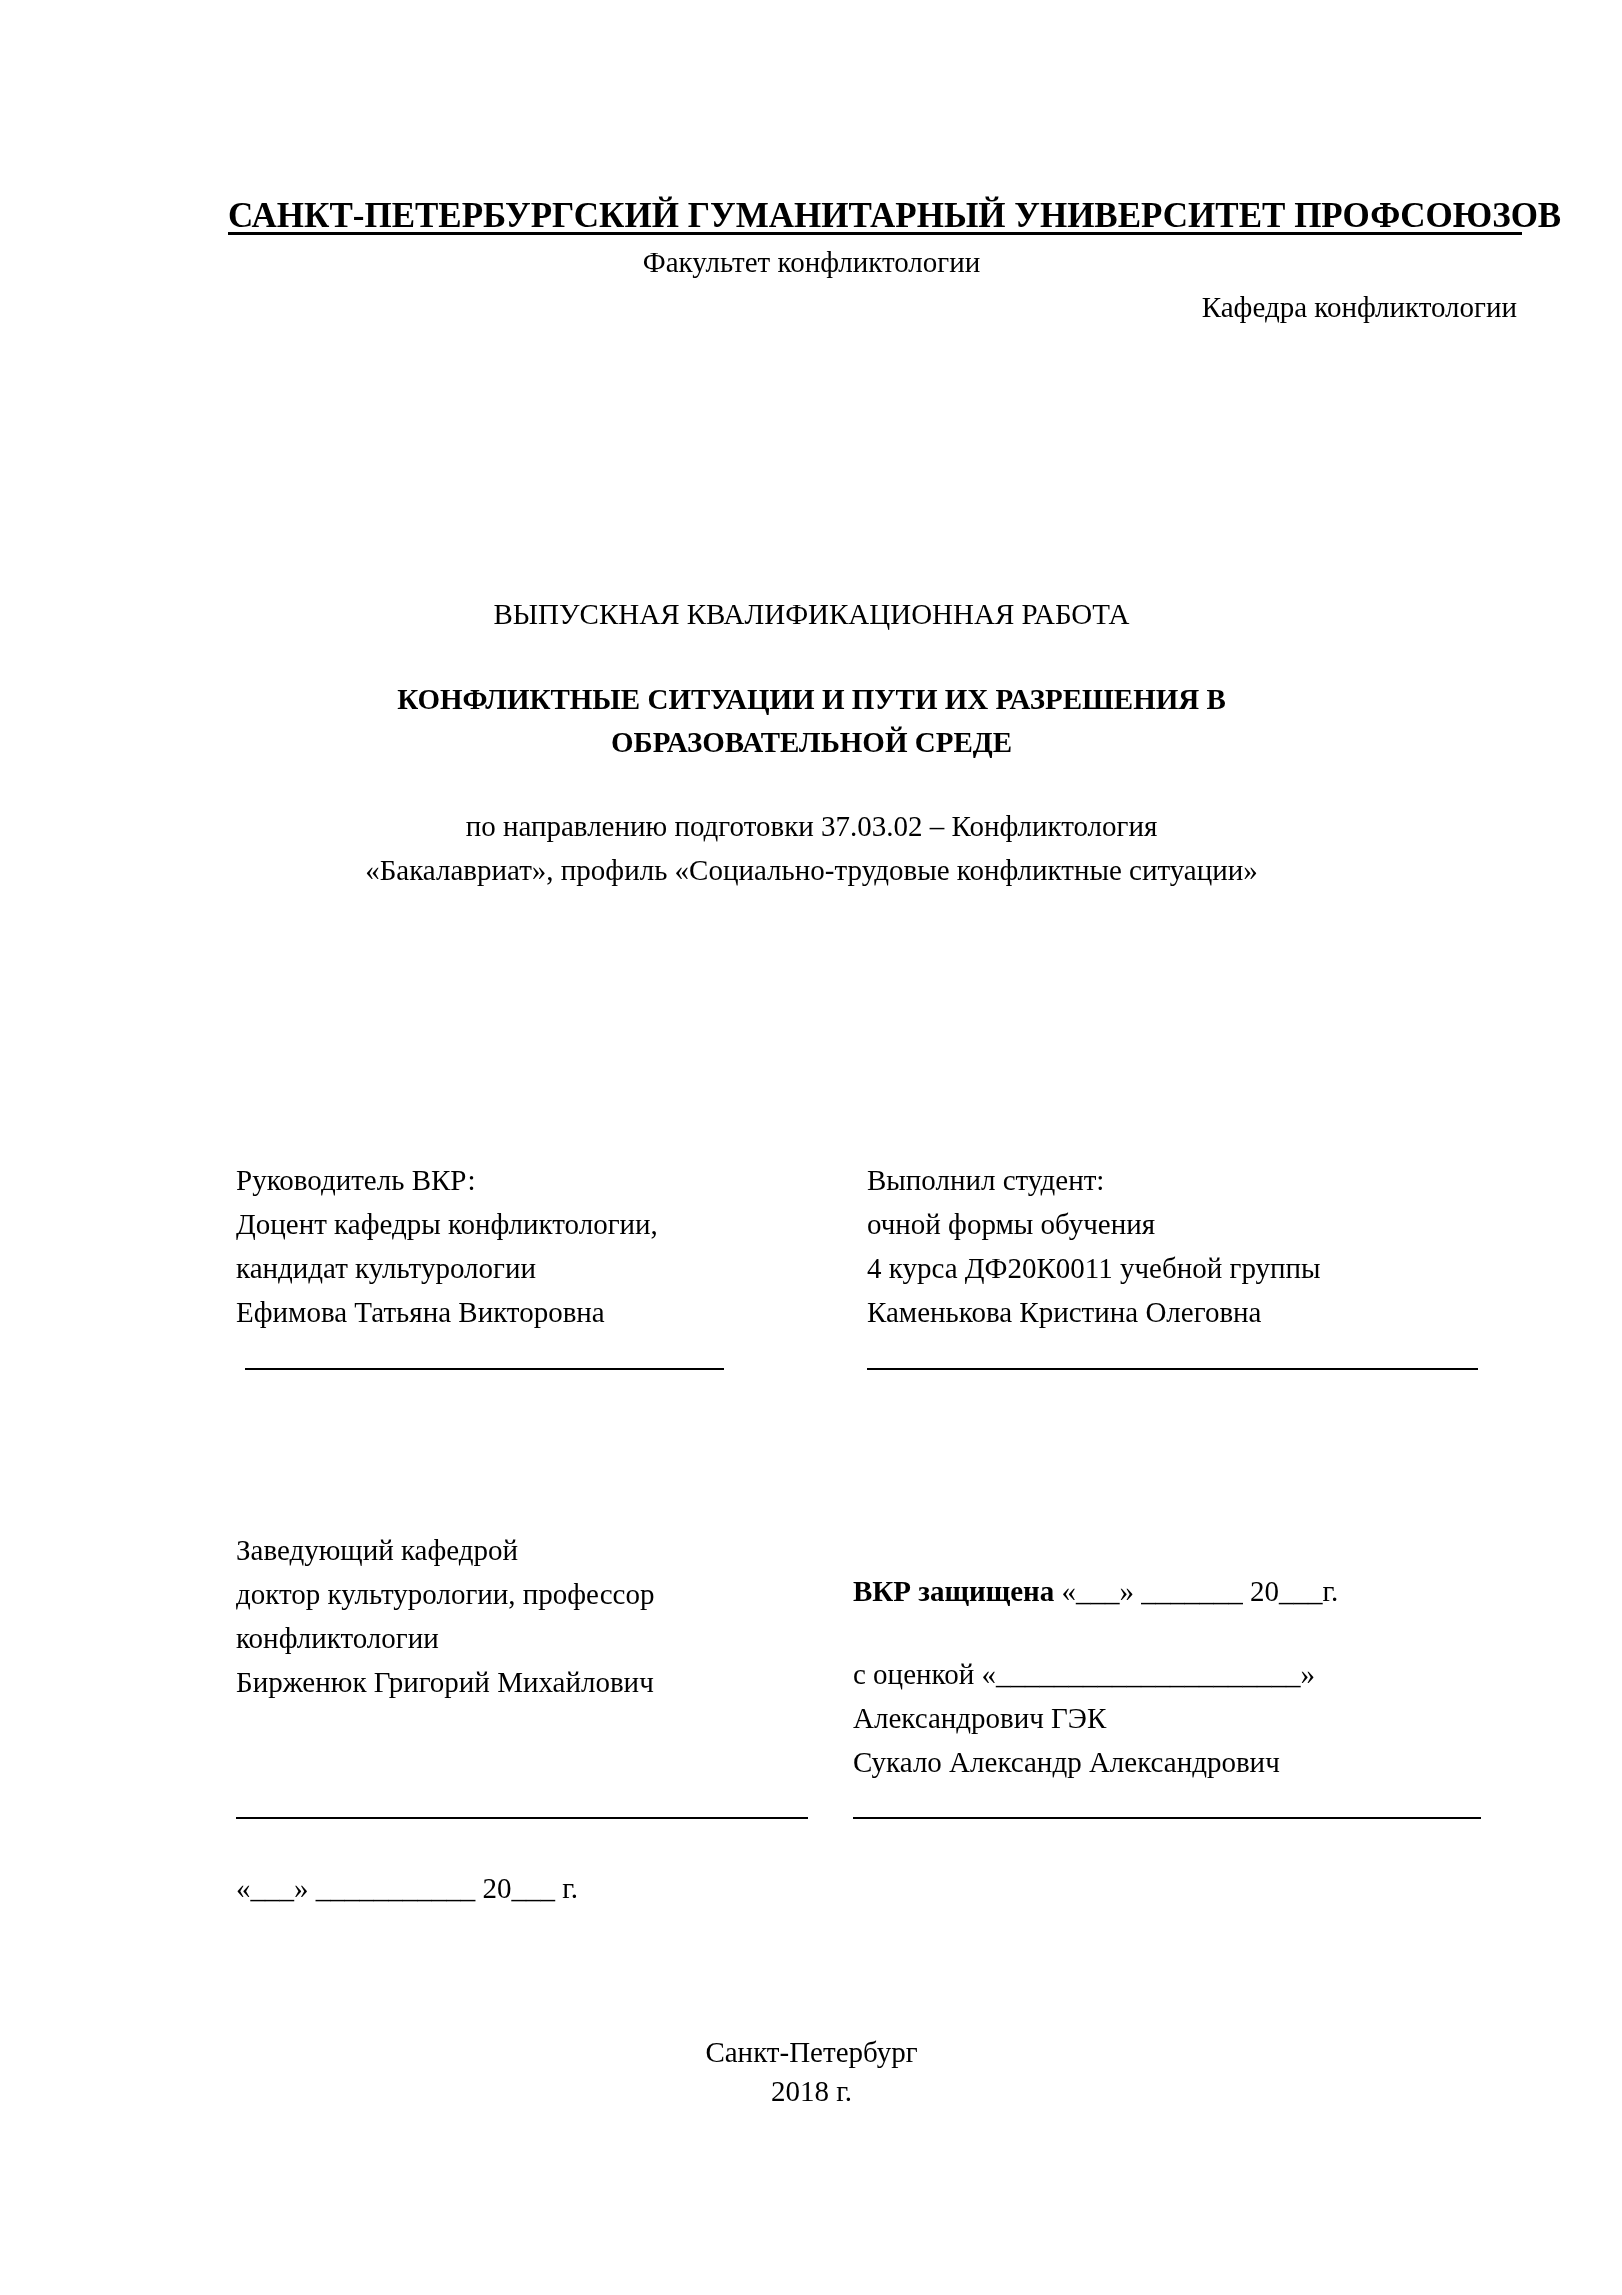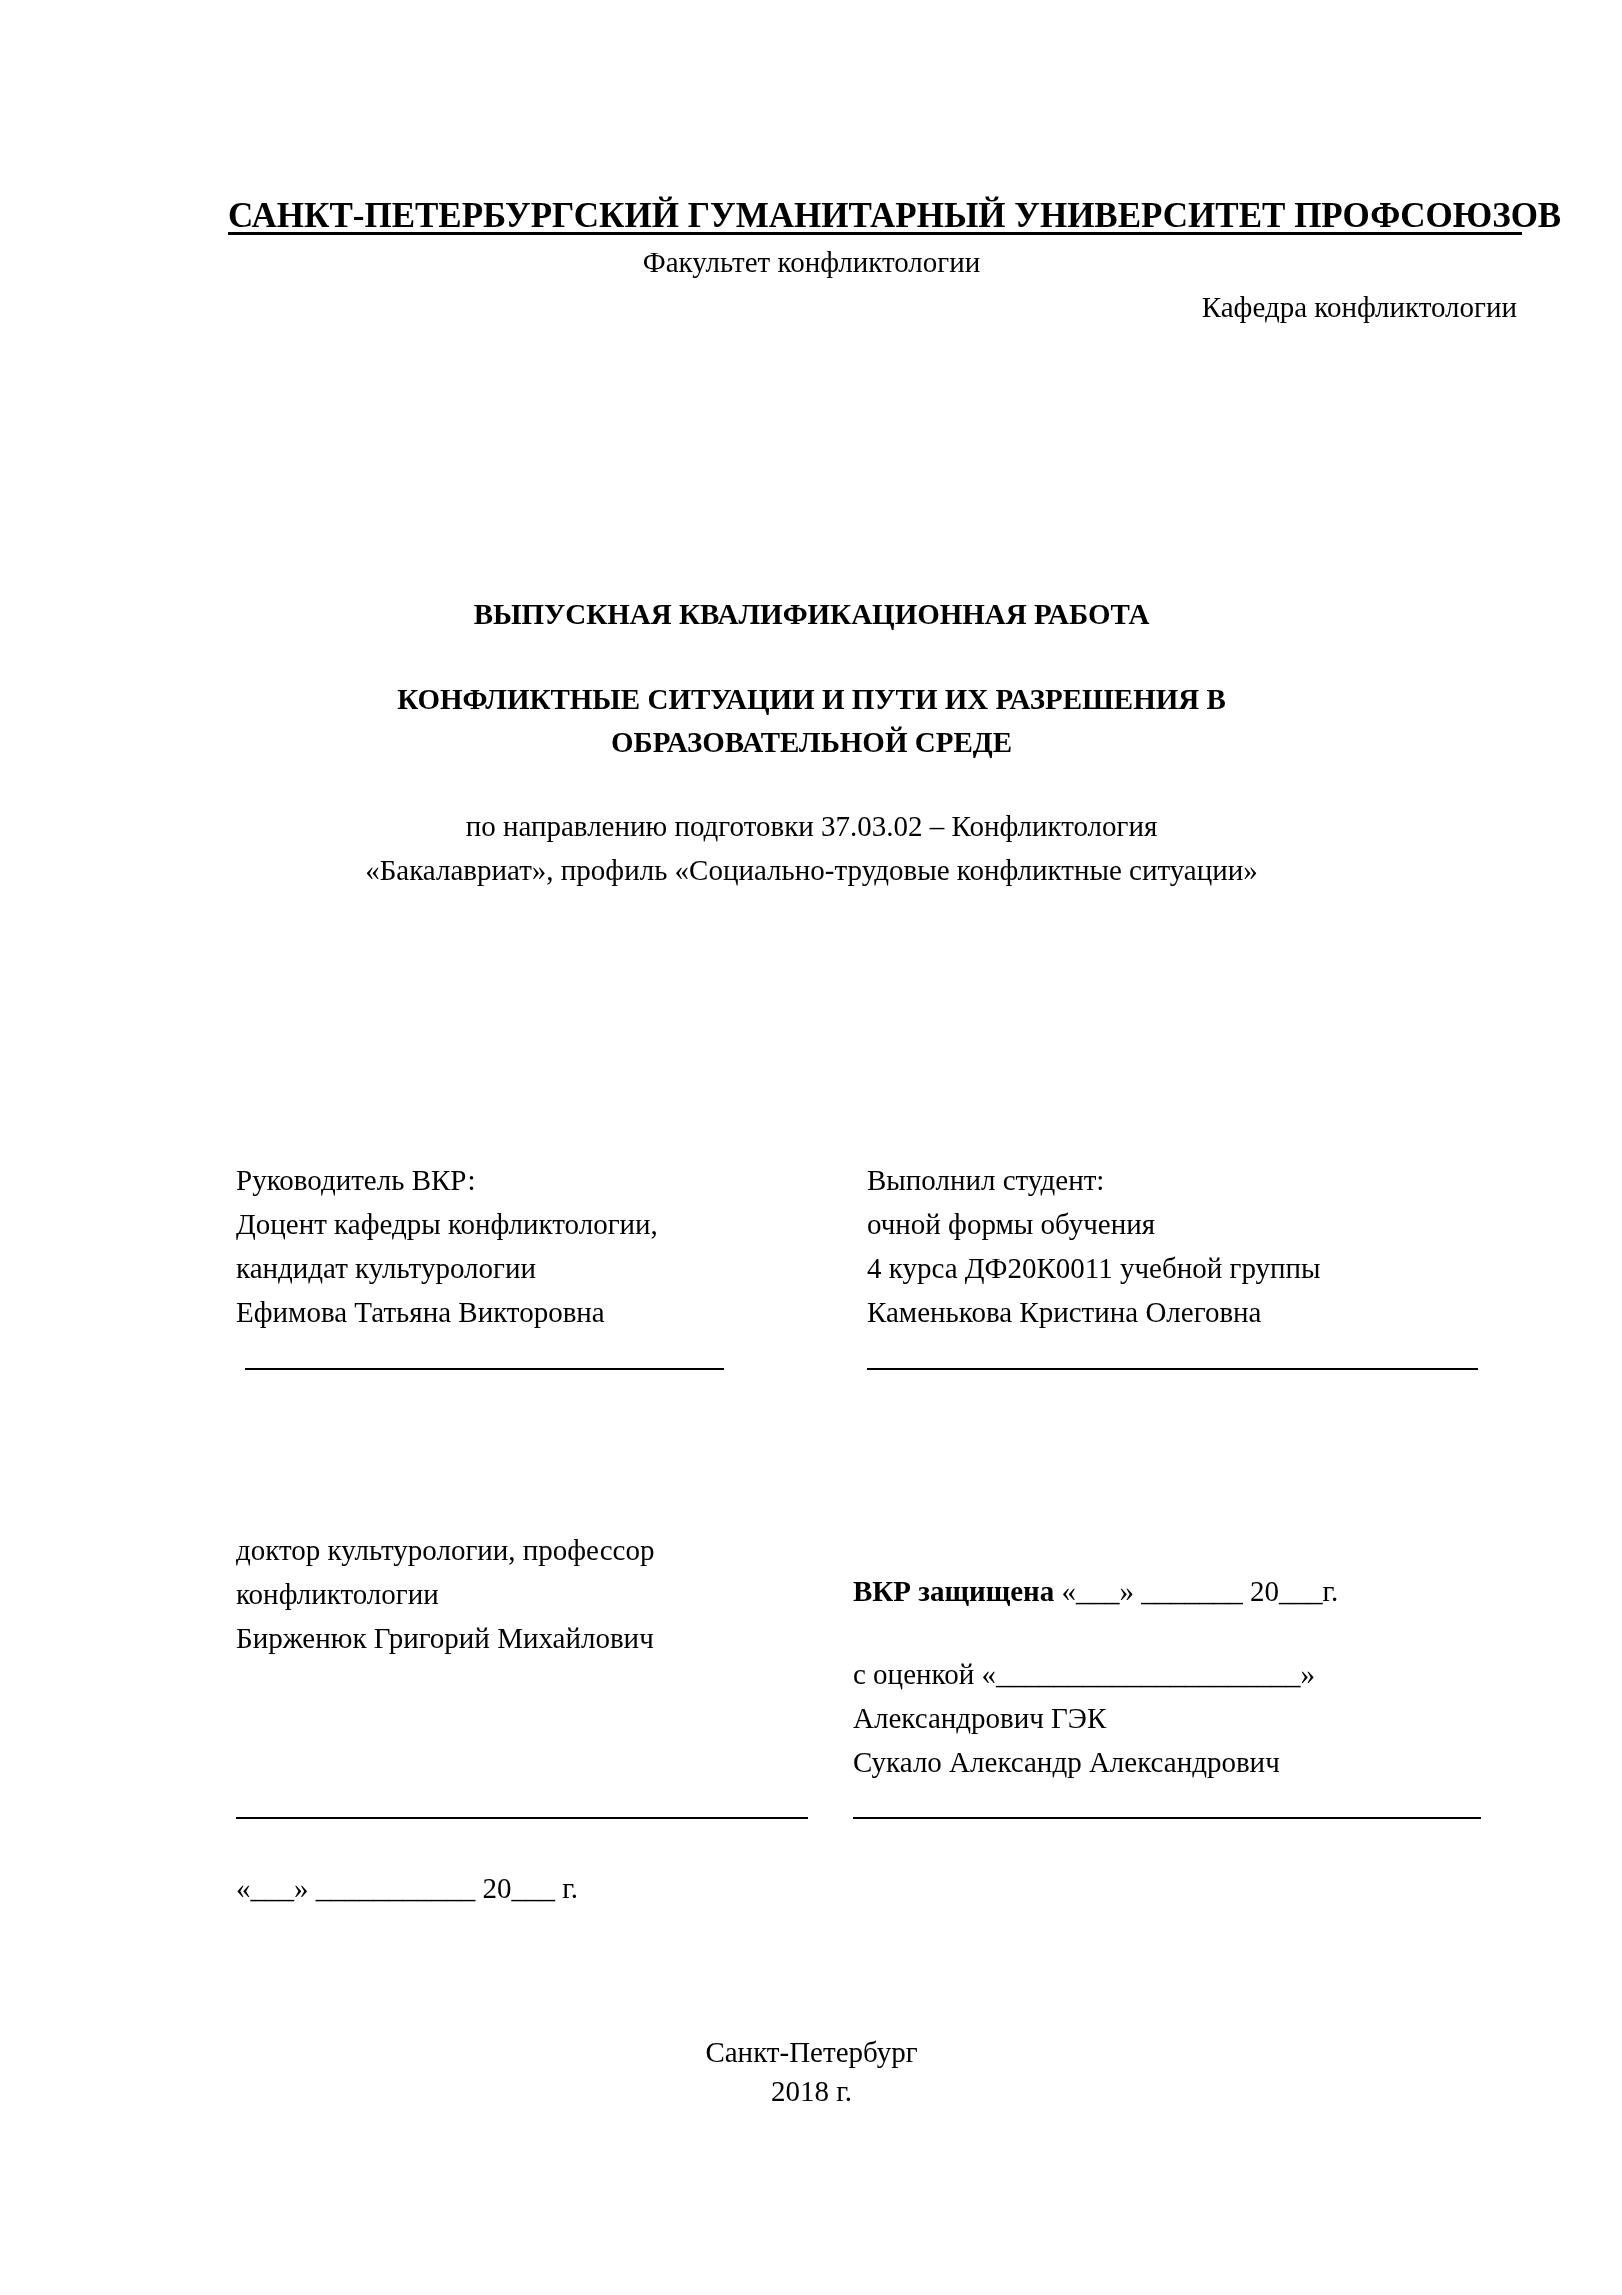--- a/index.html
+++ b/index.html
@@ -6,21 +6,21 @@
   body { width: 1623px; height: 2295px; position: relative; overflow: hidden;
          font-family: "Liberation Serif", "DejaVu Serif", serif; color: #000; }
   .abs { position: absolute; white-space: nowrap; }
   .t { font-size: 29px; line-height: 44px; }
   .b { font-weight: bold; }
   .center { left: 0; width: 1623px; text-align: center; }
   #uni { top: 198px; left: 228px; width: 1294px; text-align: center; font-size: 35px; font-weight: bold; line-height: 35px; }
   #uni-line { top: 232px; left: 228px; width: 1294px; height: 3.1px; background: #000; }
   #faculty { top: 240px; }
   #dept { top: 285px; right: 106px; }
-  #work-type { top: 592px; font-weight: bold; }
+  #work-type { top: 592px; font-weight: normal; }
   #title1 { top: 677px; font-weight: bold; }
   #title2 { top: 720px; font-weight: bold; }
   #dir1 { top: 804px; }
   #dir2 { top: 848px; }
   .col { position: absolute; }
   .col div { white-space: nowrap; }
   #sup { left: 236px; top: 1158px; }
   #stu { left: 867px; top: 1158px; }
   #head { left: 236px; top: 1528px; }
   #def { left: 853px; top: 1569px; }
@@ -58,20 +58,21 @@
 
 <div class="col t" id="stu">
   <div>Выполнил студент:</div>
   <div>очной формы обучения</div>
   <div>4 курса ДФ20К0011 учебной группы</div>
   <div>Каменькова Кристина Олеговна</div>
 </div>
 <div class="sigline" id="stu-line"></div>
 
 <div class="col t" id="head">
+  <div>Заведующий кафедрой</div>
   <div>доктор культурологии, профессор</div>
   <div>конфликтологии</div>
   <div>Бирженюк Григорий Михайлович</div>
 </div>
 <div class="sigline" id="head-line"></div>
 <div class="abs t" id="head-date">«___» ___________ 20___ г.</div>
 
 <div class="col t" id="def">
   <div><span class="b">ВКР защищена</span><span> «___» _______ 20___г.</span></div>
   <div class="gap"></div>

